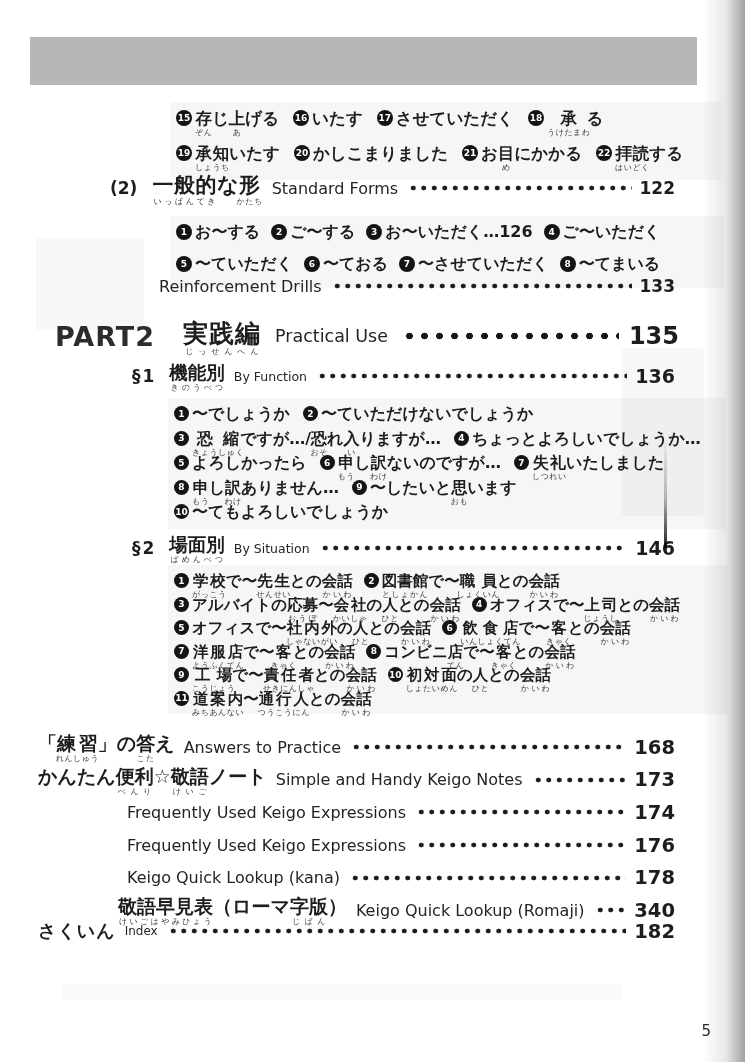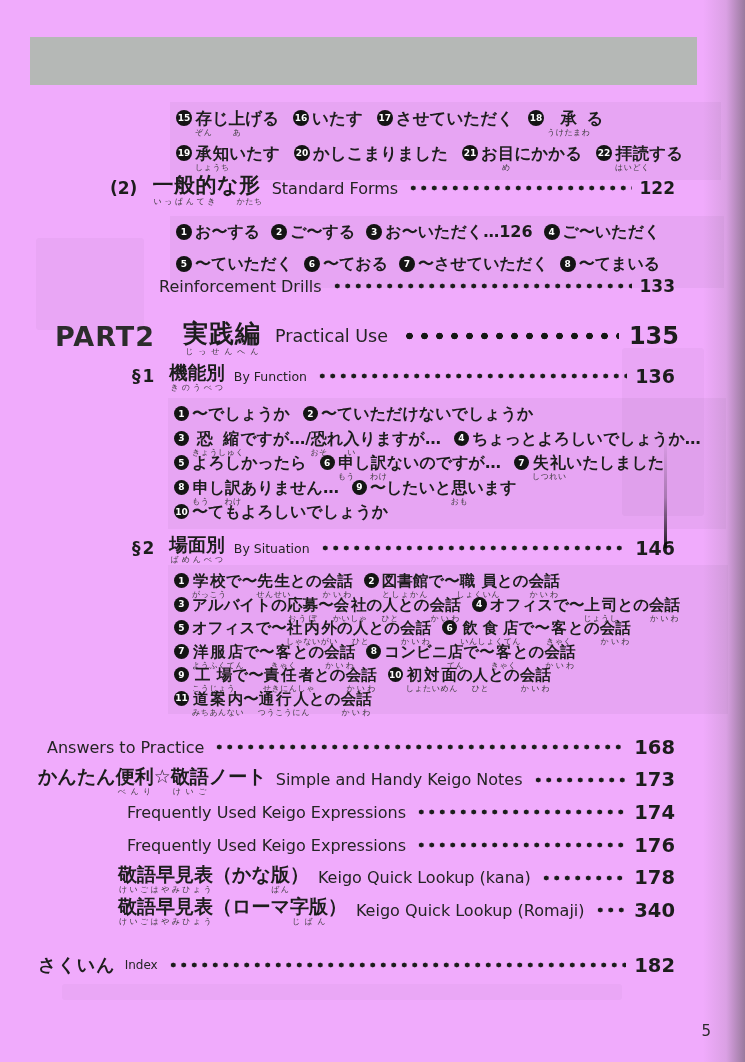--- a/index.html
+++ b/index.html
@@ -1,19 +1,19 @@
 <!DOCTYPE html>
 <html><head>
 <meta charset="utf-8">
 <style>
   html,body{margin:0;padding:0;}
   body{background:#dddcda;}
   .screen{
     position:relative;width:745px;height:1062px;overflow:hidden;
-    background:#f0abfc;
+    background:#ffffff;
     font-family:"DejaVu Sans",sans-serif;color:#1d1d1d;
   }
   .topbar{position:absolute;left:30px;top:37px;width:667px;height:48px;background:#b5b8b6;}
   .bleed{position:absolute;background:rgba(60,60,58,0.035);border-radius:3px;}
   .bleed1{left:36px;top:238px;width:108px;height:92px;}
   .bleed2{left:622px;top:348px;width:82px;height:168px;}
   .bleed3{left:62px;top:984px;width:560px;height:16px;background:rgba(60,60,58,0.03);}
   .edge-shadow{position:absolute;top:0;right:0;width:42px;height:100%;pointer-events:none;
     background:linear-gradient(to right, rgba(110,110,108,0) 0%, rgba(105,105,103,0.16) 55%, rgba(82,82,80,0.55) 100%);}
   .artifact{position:absolute;left:664px;top:436px;width:3px;height:112px;
@@ -321,20 +321,21 @@
       <div class="irow">
         <span class="item">
           <span class="cn">11</span>
           <span class="txt"><ruby>道案内<rt>みちあんない</rt></ruby>〜<ruby>通行人<rt>つうこうにん</rt></ruby>との<ruby>会話<rt>かいわ</rt></ruby></span>
         </span>
       </div>
     </div>
 
   <div class="backmatter">
       <div class="tocline lvl-back" style="position: static;">
+        <span class="jp">「<ruby>練習<rt>れんしゅう</rt></ruby>」の<ruby>答<rt>こた</rt></ruby>え</span>
         <span class="eng">Answers to Practice</span>
         <span class="dots"></span>
         <span class="pg">168</span>
       </div>
       <div class="tocline lvl-back" style="position: static;">
         <span class="jp">かんたん<ruby>便利<rt>べんり</rt></ruby>☆<ruby>敬語<rt>けいご</rt></ruby>ノート</span>
         <span class="eng">Simple and Handy Keigo Notes</span>
         <span class="dots"></span>
         <span class="pg">173</span>
       </div>
@@ -342,34 +343,33 @@
         <span class="eng">Frequently Used Keigo Expressions</span>
         <span class="dots"></span>
         <span class="pg">174</span>
       </div>
       <div class="tocline lvl-back indent-1" style="position: static;">
         <span class="eng">Frequently Used Keigo Expressions</span>
         <span class="dots"></span>
         <span class="pg">176</span>
       </div>
       <div class="tocline lvl-back indent-1" style="position: static;">
-        <span class="jp"><ruby>敬語早見表<rt>けいごはやみひょう</rt></ruby>（かな<ruby>版<rt>ばん</rt></ruby>）</span>
         <span class="eng">Keigo Quick Lookup (kana)</span>
         <span class="dots"></span>
         <span class="pg">178</span>
       </div>
       <div class="tocline lvl-back indent-1" style="position: static;">
         <span class="jp"><ruby>敬語早見表<rt>けいごはやみひょう</rt></ruby>（ローマ<ruby>字版<rt>じばん</rt></ruby>）</span>
         <span class="eng">Keigo Quick Lookup (Romaji)</span>
         <span class="dots"></span>
         <span class="pg">340</span>
       </div>
     </div>
 
-  <div class="tocline lvl-index" style="left:38px;top:950px;right:70px;">
+  <div class="tocline lvl-index" style="left:38px;top:916px;right:70px;">
       <span class="jp">さくいん</span>
       <span class="eng">Index</span>
       <span class="dots"></span>
       <span class="pg">182</span>
     </div>
 
   <div class="artifact"></div>
   <div class="edge-shadow"></div>
   <div class="pagenum">5</div>
 </div>

